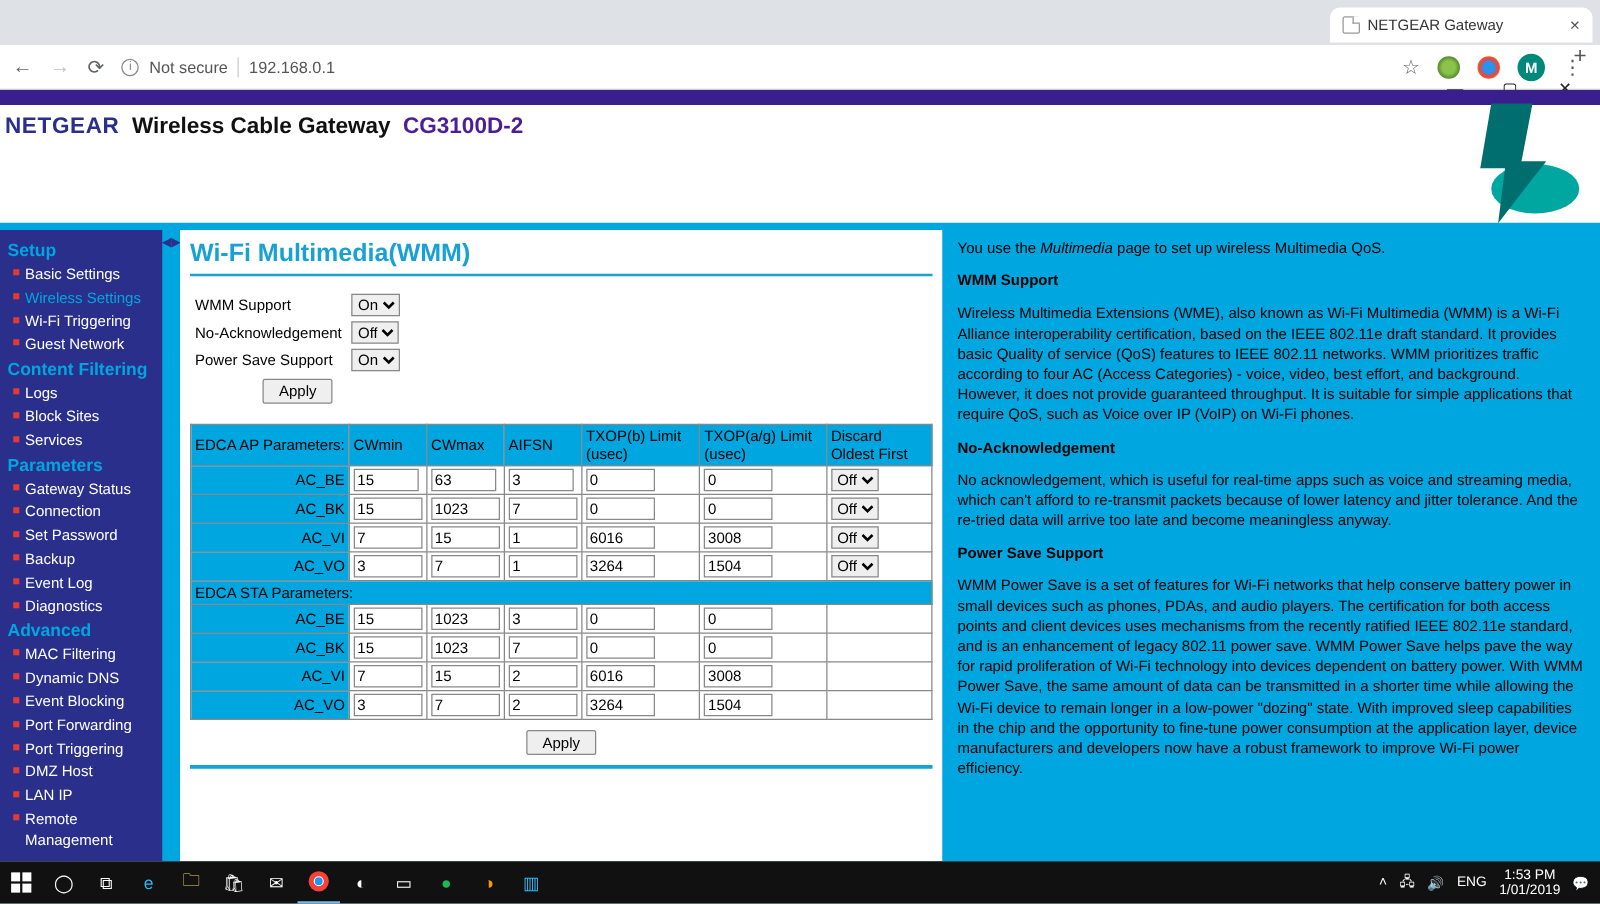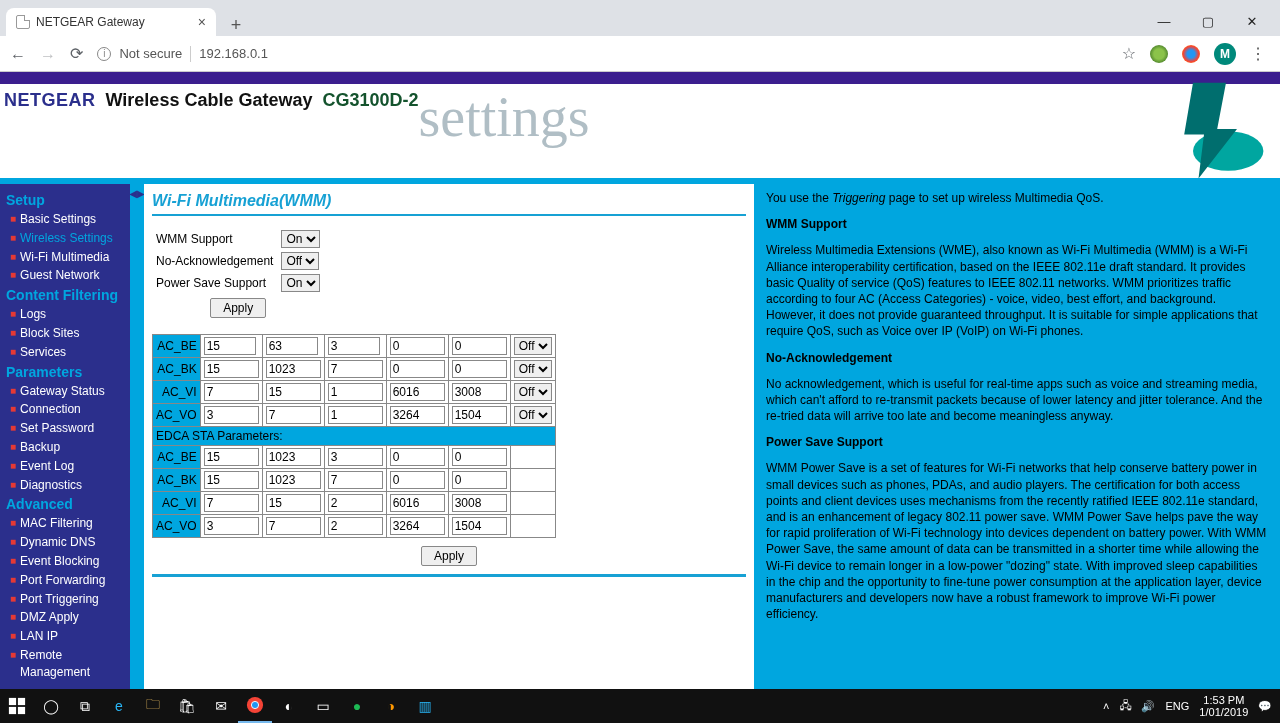--- a/index.html
+++ b/index.html
@@ -1,21 +1,21 @@
 <!DOCTYPE html>
 <html><head>
 <meta charset="utf-8">
 <style>
 * { box-sizing: border-box; margin: 0; padding: 0; }
 html, body { height: 100%; font-family: Arial, sans-serif; font-size: 12px; overflow: hidden; }
 body { display: flex; flex-direction: column; background: #fff; }
 
 
 .chrome-top { background: #dee1e6; }
-.tab-strip { display: flex; align-items: flex-end; height: 36px; padding: 6px 6px 0 6px; background: #dee1e6; }
+.tab-strip { display: flex; align-items: flex-end; height: 36px; padding: 6px 6px 0 6px; background: #dee1e6; flex-direction: column; }
 .tab { display: flex; align-items: center; background: #fff; border-radius: 8px 8px 0 0; padding: 6px 10px; width: 210px; gap: 6px; font-size: 12px; color: #333; }
 .tab .page-icon { width: 14px; height: 14px; border: 1px solid #999; border-radius: 2px; position: relative; }
 .tab .page-icon::after { content: ""; position: absolute; right: -1px; top: -1px; width: 5px; height: 5px; border-left: 1px solid #999; border-bottom: 1px solid #999; background: #fff; }
 .tab .close { margin-left: auto; font-size: 14px; color: #555; cursor: pointer; }
 .new-tab { margin-left: 10px; font-size: 18px; color: #555; cursor: pointer; width: 20px; text-align: center; }
 .win-controls { margin-left: auto; display: flex; gap: 0; }
 .win-btn { width: 44px; height: 30px; display: flex; align-items: center; justify-content: center; font-size: 13px; color: #222; cursor: pointer; }
 
 .addr-bar { display: flex; align-items: center; height: 36px; background: #fff; border-bottom: 1px solid #ccc; padding: 0 10px; gap: 10px; }
 .nav-arrows { display: flex; gap: 14px; align-items: center; color: #5f6368; font-size: 16px; }
@@ -31,40 +31,40 @@
 
 
 .indigo-bar { height: 12px; background: #3b1e8e; }
 
 
 .router-header { background: #fff; padding: 6px 4px 0 4px; display: flex; align-items: flex-start; height: 94px; position: relative; }
 .header-text { display: flex; }
 .header-line1 { display: flex; align-items: baseline; gap: 10px; }
 .brand { color: #2b2f8c; font-weight: bold; font-size: 18px; letter-spacing: 0.5px; }
 .gateway-text { font-size: 18px; font-weight: bold; color: #111; }
-.model { font-size: 18px; font-weight: bold; color: #14532d; }
+.model { font-size: 18px; font-weight: bold; color: #4c1d95; }
 .settings-word { font-family: Georgia, serif; font-size: 56px; color: #b0bec5; line-height: 0.85; margin-top: 4px; }
 .telstra-logo { position: absolute; right: 10px; top: -10px; }
 .telstra-logo svg { width: 110px; height: 110px; }
 
 .cyan-strip { height: 6px; background: #00A6DF; }
 
 
 .workspace { display: flex; flex: 1; background: #00A6DF; overflow: hidden; }
 .sidebar { width: 130px; background: #2b2f8c; color: #fff; padding: 6px 0 6px 0; flex-shrink: 0; }
 .sidebar .section-hdr { color: #00A6DF; font-weight: bold; font-size: 14px; padding: 2px 6px; }
 .sidebar .nav-item { display: flex; align-items: flex-start; gap: 4px; padding: 1px 6px 1px 10px; font-size: 12px; color: #fff; cursor: pointer; line-height: 1.4; }
 .sidebar .nav-item .bullet { color: #E53935; font-size: 10px; line-height: 1.6; }
 .sidebar .nav-item.active { color: #00A6DF; }
 
 .resizer { width: 14px; background: #00A6DF; display: flex; align-items: flex-start; justify-content: center; padding-top: 4px; color: #2b2f8c; font-size: 10px; flex-shrink: 0; }
 
 .content-col { width: 610px; background: #fff; flex-shrink: 0; overflow-y: auto; }
 .content-inner { padding: 4px 8px 8px 8px; }
-.page-title { color: #17A1D4; font-weight: bold; font-size: 16px; padding: 4px 0; font-style: italic; }
+.page-title { color: #17A1D4; font-weight: bold; font-size: 20px; padding: 4px 0; }
 hr.title-hr { border: none; border-top: 2px solid #17A1D4; margin-bottom: 12px; }
 hr.foot-hr { border: none; border-top: 3px solid #17A1D4; margin-top: 8px; }
 
 table.opts { border-collapse: collapse; font-size: 12px; }
 table.opts td { padding: 2px 4px; vertical-align: middle; }
 select { font-size: 12px; border: 1px solid #888; background: #efefef; }
 button.form-btn { font-size: 12px; padding: 2px 12px; border: 1px solid #888; background: #efefef; cursor: pointer; border-radius: 2px; }
 
 table.edca { border-collapse: collapse; font-size: 12px; margin-top: 14px; }
 table.edca td { border: 1px solid #888; padding: 2px 3px; vertical-align: middle; }
@@ -132,21 +132,20 @@
 
 <div class="indigo-bar"></div>
 
 <div class="router-header">
   <div class="header-text">
     <div class="header-line1">
       <span class="brand">NETGEAR</span>
       <span class="gateway-text">Wireless Cable Gateway</span>
       <span class="model">CG3100D-2</span>
     </div>
-    <div class="settings-word">settings</div>
   </div>
   <div class="telstra-logo">
     <svg viewBox="0 0 100 100">
         <ellipse cx="62" cy="70" rx="32" ry="18" fill="#00A6A0"></ellipse>
         <path d="M30 8 L60 8 L52 50 L70 50 L35 95 L40 55 L22 55 Z" fill="#006E6E"></path>
       </svg>
   </div>
 </div>
 <div class="cyan-strip"></div>
 
@@ -157,21 +156,21 @@
     <div class="nav-item">
         <span class="bullet">■</span>
         <span>Basic Settings</span>
       </div>
     <div class="nav-item active">
         <span class="bullet">■</span>
         <span>Wireless Settings</span>
       </div>
     <div class="nav-item">
         <span class="bullet">■</span>
-        <span>Wi-Fi Multimedia</span>
+        <span>Wi-Fi Triggering</span>
       </div>
     <div class="nav-item">
         <span class="bullet">■</span>
         <span>Guest Network</span>
       </div>
 
     <div class="section-hdr">Content Filtering</div>
     <div class="nav-item">
         <span class="bullet">■</span>
         <span>Logs</span>
@@ -227,21 +226,21 @@
     <div class="nav-item">
         <span class="bullet">■</span>
         <span>Port Forwarding</span>
       </div>
     <div class="nav-item">
         <span class="bullet">■</span>
         <span>Port Triggering</span>
       </div>
     <div class="nav-item">
         <span class="bullet">■</span>
-        <span>DMZ Apply</span>
+        <span>DMZ Host</span>
       </div>
     <div class="nav-item">
         <span class="bullet">■</span>
         <span>LAN IP</span>
       </div>
     <div class="nav-item">
         <span class="bullet">■</span>
         <span>Remote Management</span>
       </div>
   </div>
@@ -268,20 +267,29 @@
           <td><select><option>On</option></select></td>
         </tr>
         <tr>
               <td colspan="2" style="text-align:center;padding-top:4px"><button class="form-btn">Apply</button></td>
             </tr>
       </tbody>
         </table>
 
       <table class="edca">
         <tbody>
+            <tr>
+          <td class="lbl-span">EDCA AP Parameters:</td>
+          <td class="hdr">CWmin</td>
+          <td class="hdr">CWmax</td>
+          <td class="hdr">AIFSN</td>
+          <td class="hdr">TXOP(b) Limit (usec)</td>
+          <td class="hdr">TXOP(a/g) Limit (usec)</td>
+          <td class="hdr">Discard Oldest First</td>
+        </tr>
 
         <tr>
           <td class="lbl">AC_BE</td>
           <td class="c-cwmin"><input type="text" value="15" style=""></td>
           <td class="c-cwmax"><input type="text" value="63" style=""></td>
           <td class="c-aifsn"><input type="text" value="3" style=""></td>
           <td class="c-txopb"><input type="text" value="0" style=""></td>
           <td class="c-txopag"><input type="text" value="0" style=""></td>
           <td><select><option>Off</option></select></td>
         </tr>
@@ -355,21 +363,21 @@
         </tr>
       </tbody>
         </table>
 
       <div class="apply-row"><button class="form-btn">Apply</button></div>
       <hr class="foot-hr">
     </div>
   </div>
 
   <div class="help-col">
-    <p><span>You use the </span><em>Triggering</em><span> page to set up wireless Multimedia QoS.</span></p>
+    <p><span>You use the </span><em>Multimedia</em><span> page to set up wireless Multimedia QoS.</span></p>
     <p><strong>WMM Support</strong></p>
     <p>Wireless Multimedia Extensions (WME), also known as Wi-Fi Multimedia (WMM) is a Wi-Fi Alliance interoperability certification, based on the IEEE 802.11e draft standard. It provides basic Quality of service (QoS) features to IEEE 802.11 networks. WMM prioritizes traffic according to four AC (Access Categories) - voice, video, best effort, and background. However, it does not provide guaranteed throughput. It is suitable for simple applications that require QoS, such as Voice over IP (VoIP) on Wi-Fi phones.</p>
     <p><strong>No-Acknowledgement</strong></p>
     <p>No acknowledgement, which is useful for real-time apps such as voice and streaming media, which can't afford to re-transmit packets because of lower latency and jitter tolerance. And the re-tried data will arrive too late and become meaningless anyway.</p>
     <p><strong>Power Save Support</strong></p>
     <p>WMM Power Save is a set of features for Wi-Fi networks that help conserve battery power in small devices such as phones, PDAs, and audio players. The certification for both access points and client devices uses mechanisms from the recently ratified IEEE 802.11e standard, and is an enhancement of legacy 802.11 power save. WMM Power Save helps pave the way for rapid proliferation of Wi-Fi technology into devices dependent on battery power. With WMM Power Save, the same amount of data can be transmitted in a shorter time while allowing the Wi-Fi device to remain longer in a low-power "dozing" state. With improved sleep capabilities in the chip and the opportunity to fine-tune power consumption at the application layer, device manufacturers and developers now have a robust framework to improve Wi-Fi power efficiency.</p>
   </div>
 </div>
 
 <div class="taskbar">

